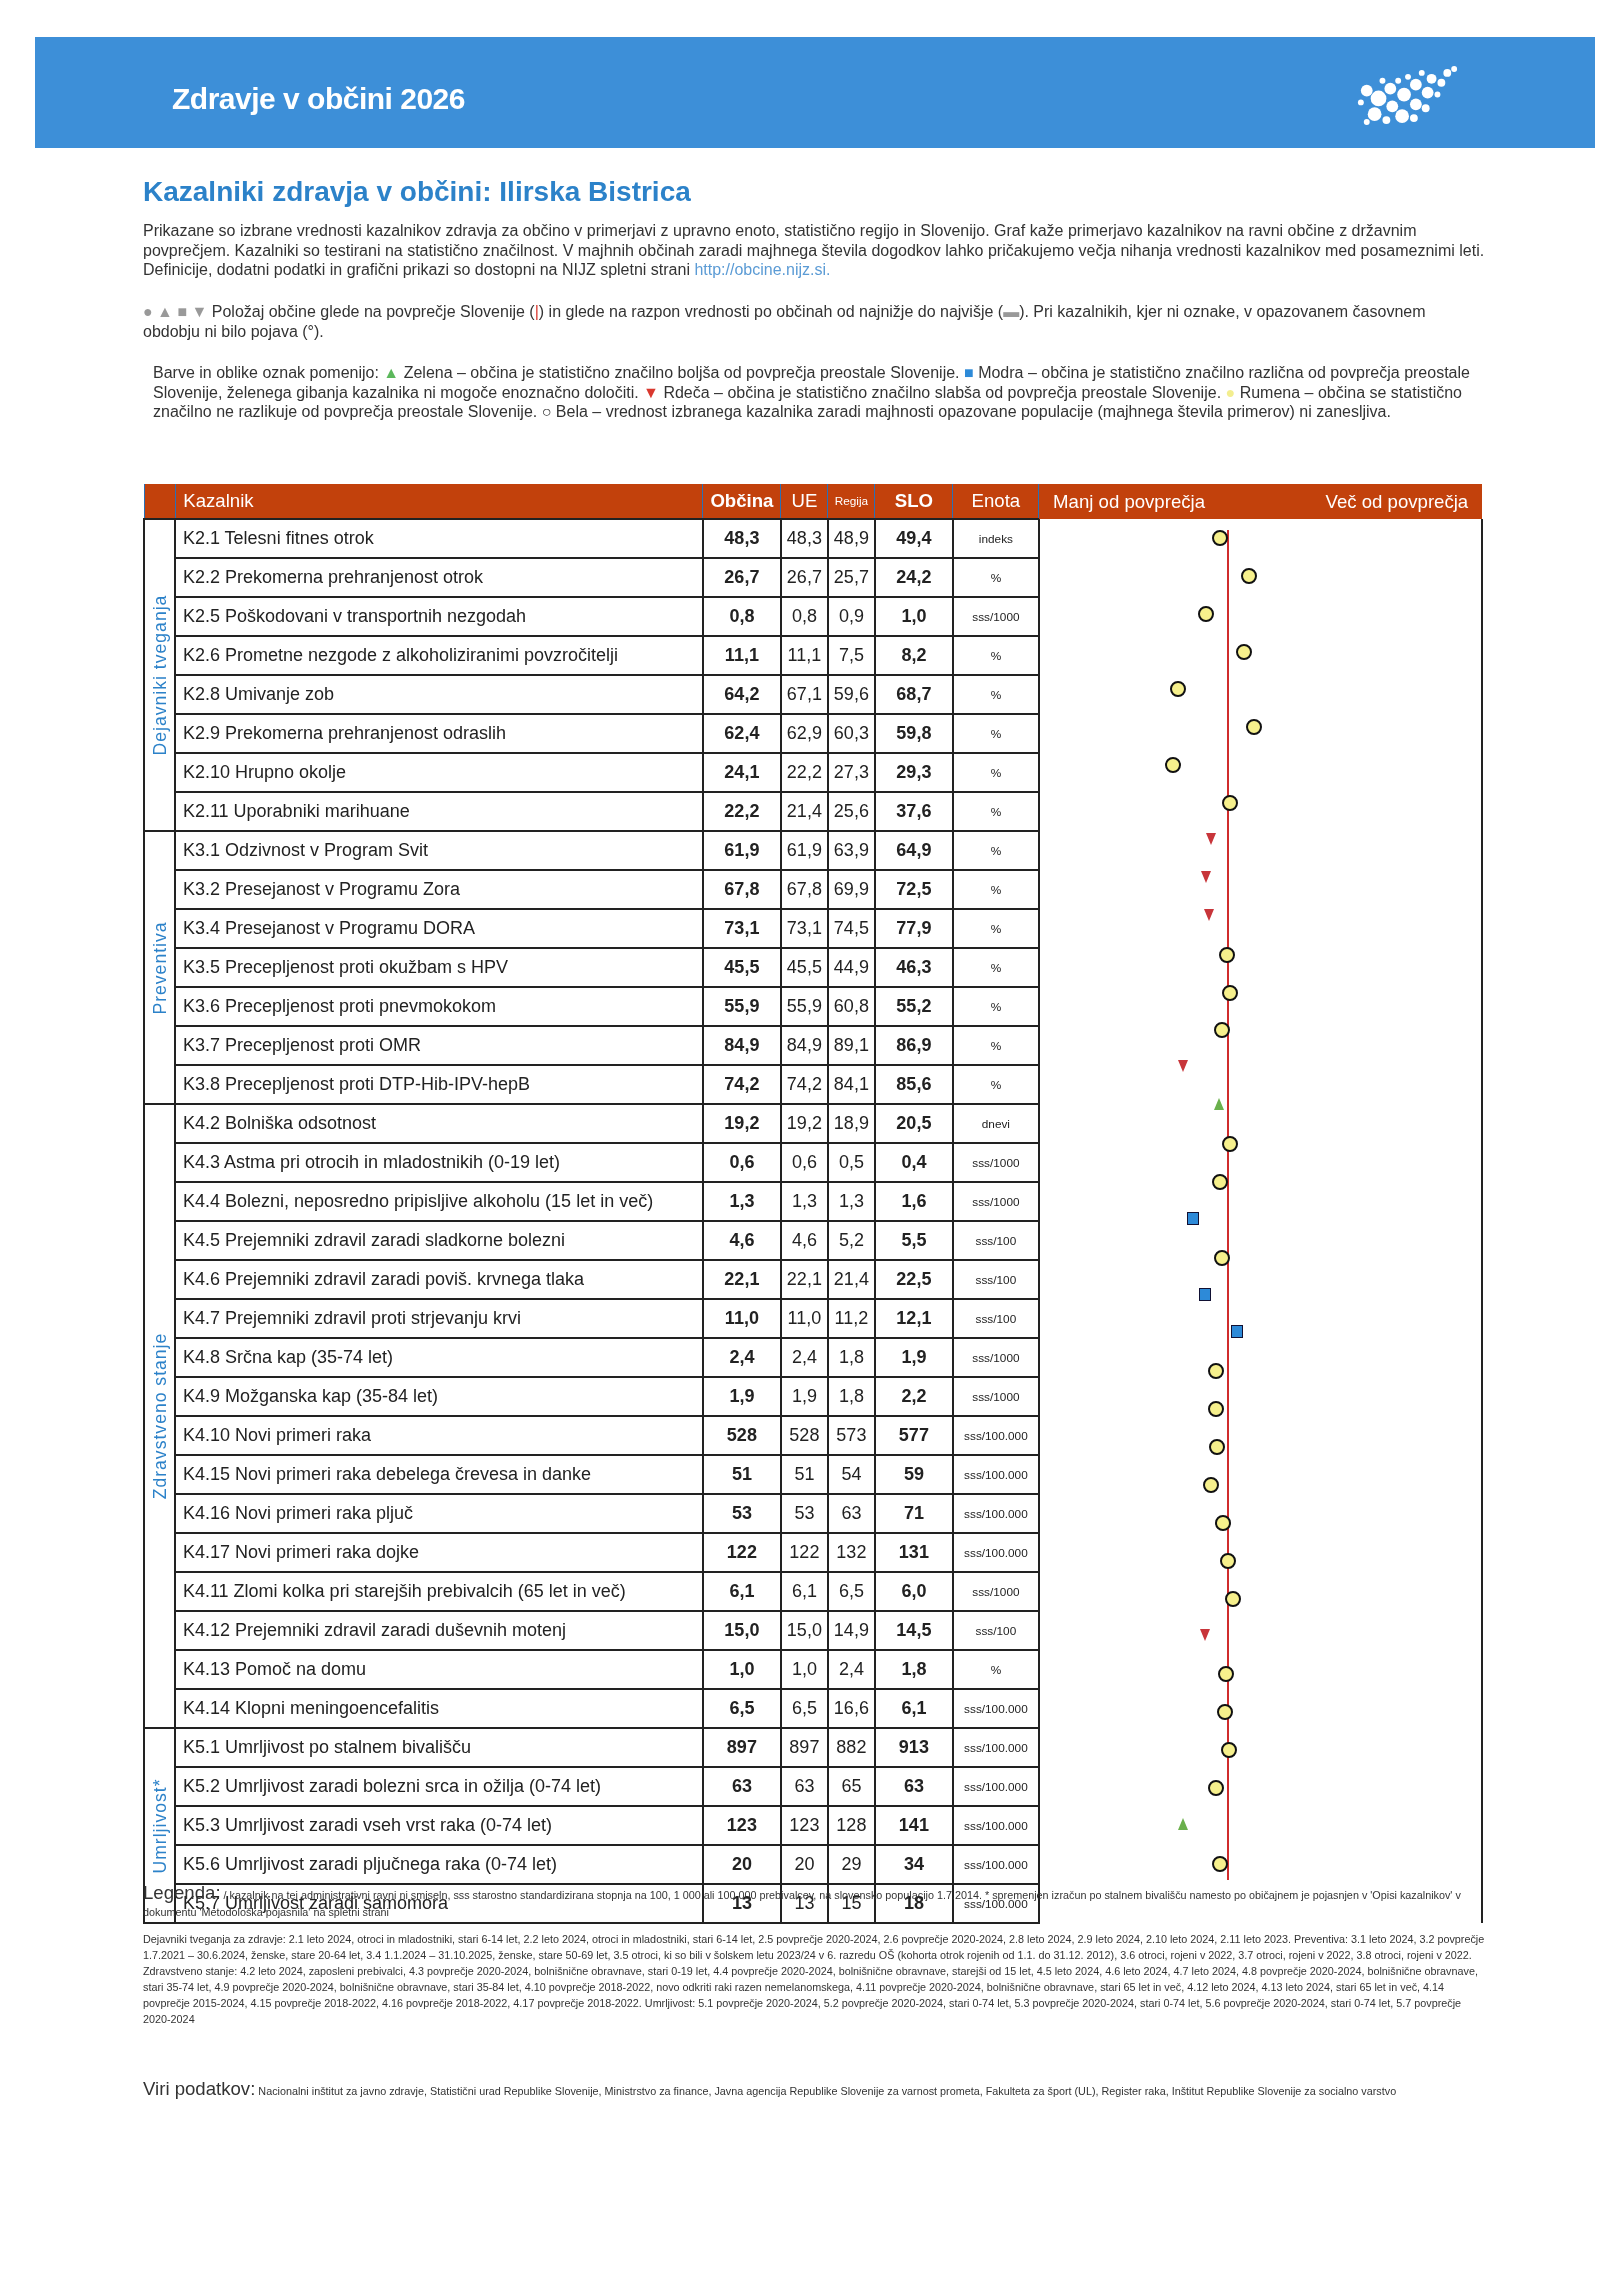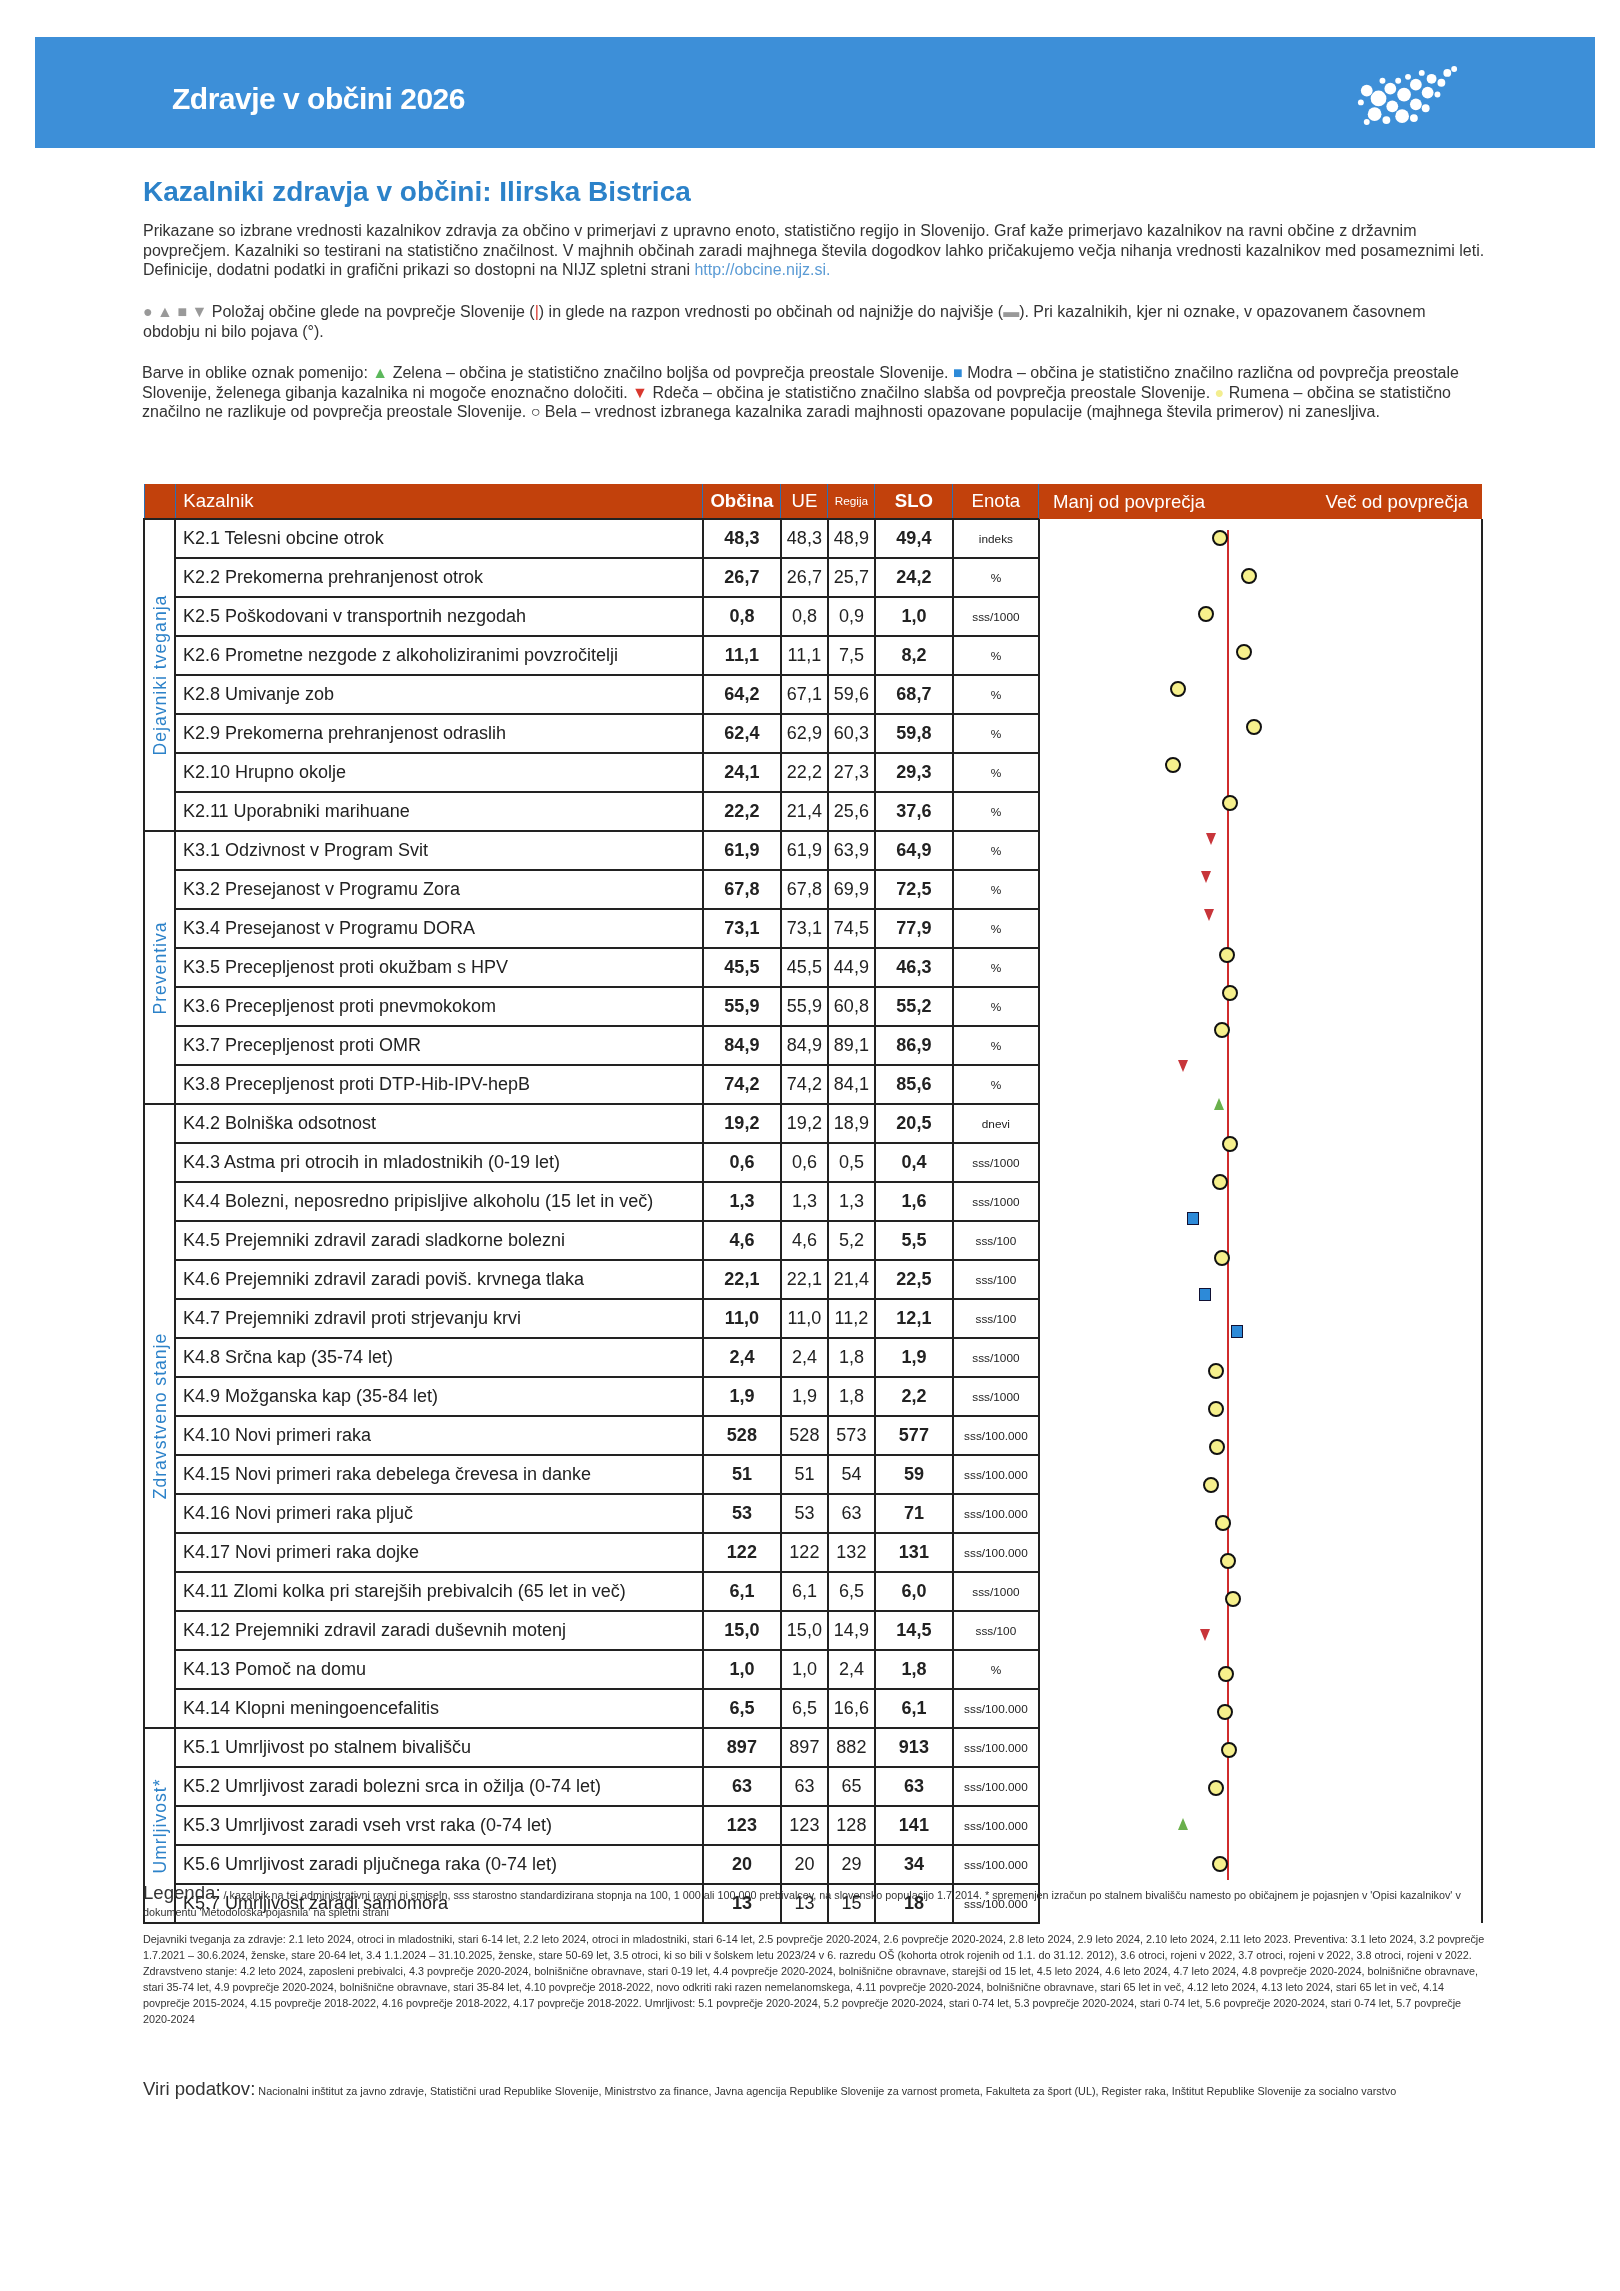--- a/index.html
+++ b/index.html
@@ -4,21 +4,21 @@
 <style>
   html,body{margin:0;padding:0;background:#fff;}
   body{width:1620px;height:2292px;position:relative;font-family:"DejaVu Sans","Liberation Sans",sans-serif;color:#222;overflow:hidden;}
   .banner{position:absolute;left:35px;top:37px;width:1560px;height:111px;background:#3d8fd8;}
   .banner-title{position:absolute;left:137px;top:45px;color:#fff;font-family:"Liberation Sans",sans-serif;font-weight:bold;font-size:30px;letter-spacing:-0.5px;}
   .logo{position:absolute;right:132px;top:23.5px;width:110px;height:69px;}
   .h1{position:absolute;left:143px;top:176px;font-family:"Liberation Sans",sans-serif;font-weight:bold;font-size:28px;color:#2c82c9;}
   .intro{position:absolute;left:143px;top:221px;width:1343px;font-size:16px;line-height:19.6px;color:#333;font-family:"Liberation Sans",sans-serif;}
   .intro a{color:#5b9bd5;text-decoration:none;}
   .p2{position:absolute;left:143px;top:302px;width:1343px;font-size:16px;line-height:19.6px;color:#333;font-family:"Liberation Sans",sans-serif;}
-  .p3{position:absolute;left:142px;top:363px;width:1343px;font-size:16px;line-height:19.6px;color:#333;font-family:"Liberation Sans",sans-serif;}
+  .p3{position:absolute;left:153px;top:363px;width:1343px;font-size:16px;line-height:19.6px;color:#333;font-family:"Liberation Sans",sans-serif;}
   .g{color:#5cb85c;} .b{color:#2d8ad8;} .r{color:#d9382e;} .y{color:#f3ee8f;} .gr{color:#999;}
   table.t{position:absolute;left:143px;top:484px;border-collapse:collapse;font-family:"Liberation Sans",sans-serif;}
   table.t th{background:#c2410c;color:#fff;font-weight:normal;height:34px;padding:0;font-size:18.6px;border-left:1px solid #2a70b5;}
   table.t td{height:37px;padding:0;border:2px solid #222;font-size:18px;}
   table.t td.name{padding-left:6.9px;width:519px;}
   td.num{text-align:center;}
   td.obc,td.slo{font-weight:bold;width:76px;}
   td.ue{width:45px;} td.reg{width:45px;}
   td.unit{width:84px;text-align:center;font-size:11.8px !important;}
   td.sec{width:29px;position:relative;}
@@ -109,21 +109,21 @@
         <span style="position:absolute;left:13.7px;top:6.9px">Manj od povprečja</span>
         <span style="position:absolute;right:13.7px;top:6.9px">Več od povprečja</span>
       </th>
     </tr>
   </thead>
   <tbody id="tbody">
       <tr>
         <td class="sec" rowspan="8">
           <span class="seclbl">Dejavniki tveganja</span>
         </td>
-        <td class="name">K2.1 Telesni obcine otrok</td>
+        <td class="name">K2.1 Telesni fitnes otrok</td>
         <td class="num obc">48,3</td>
         <td class="num ue">48,3</td>
         <td class="num reg">48,9</td>
         <td class="num slo">49,4</td>
         <td class="unit">indeks</td>
         <td class="chart"></td>
       </tr>
       <tr>
         <td class="name">K2.2 Prekomerna prehranjenost otrok</td>
         <td class="num obc">26,7</td>

